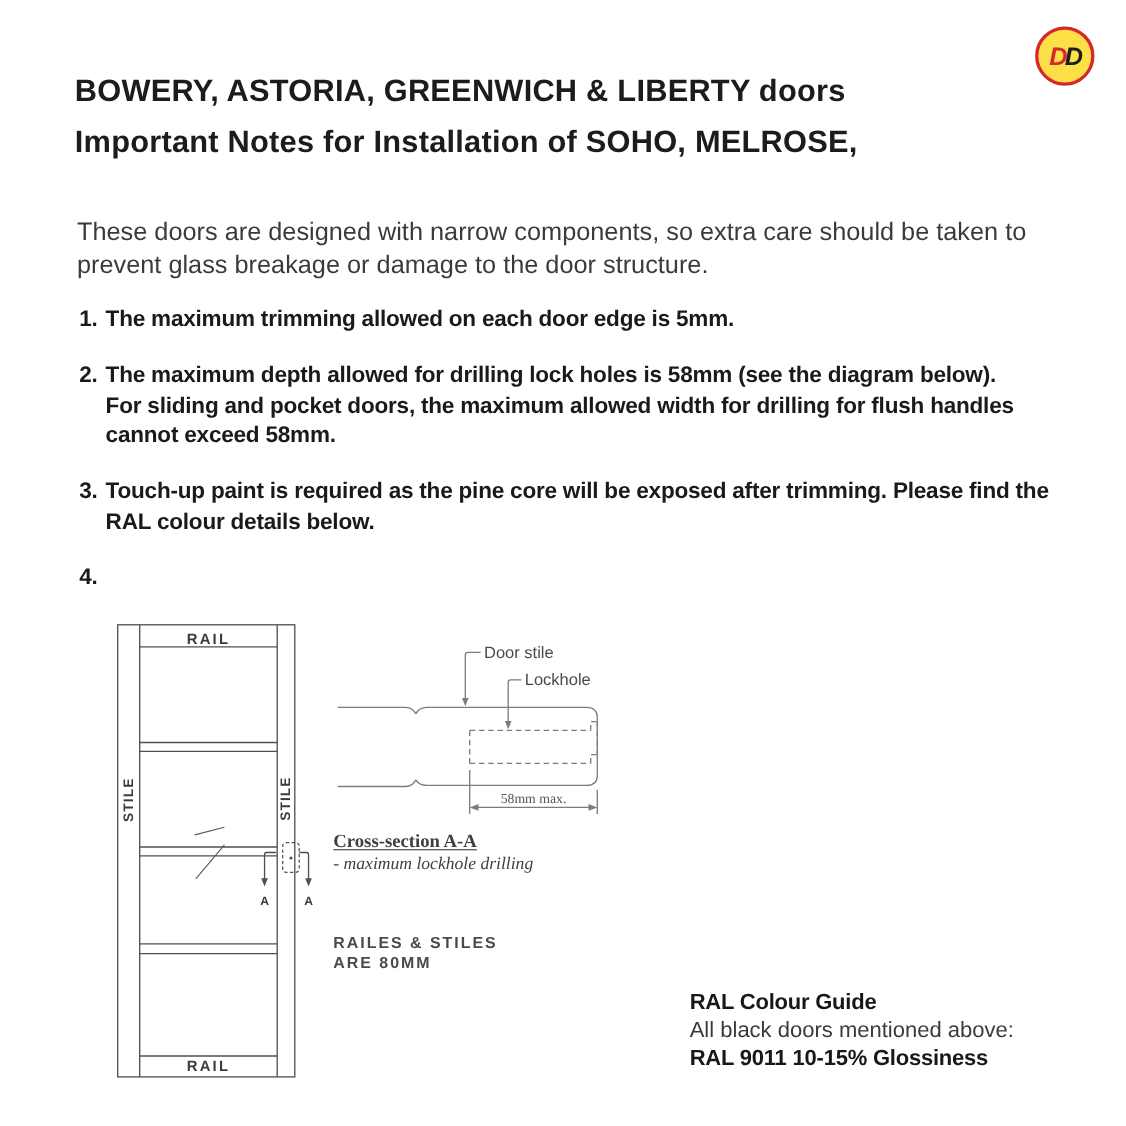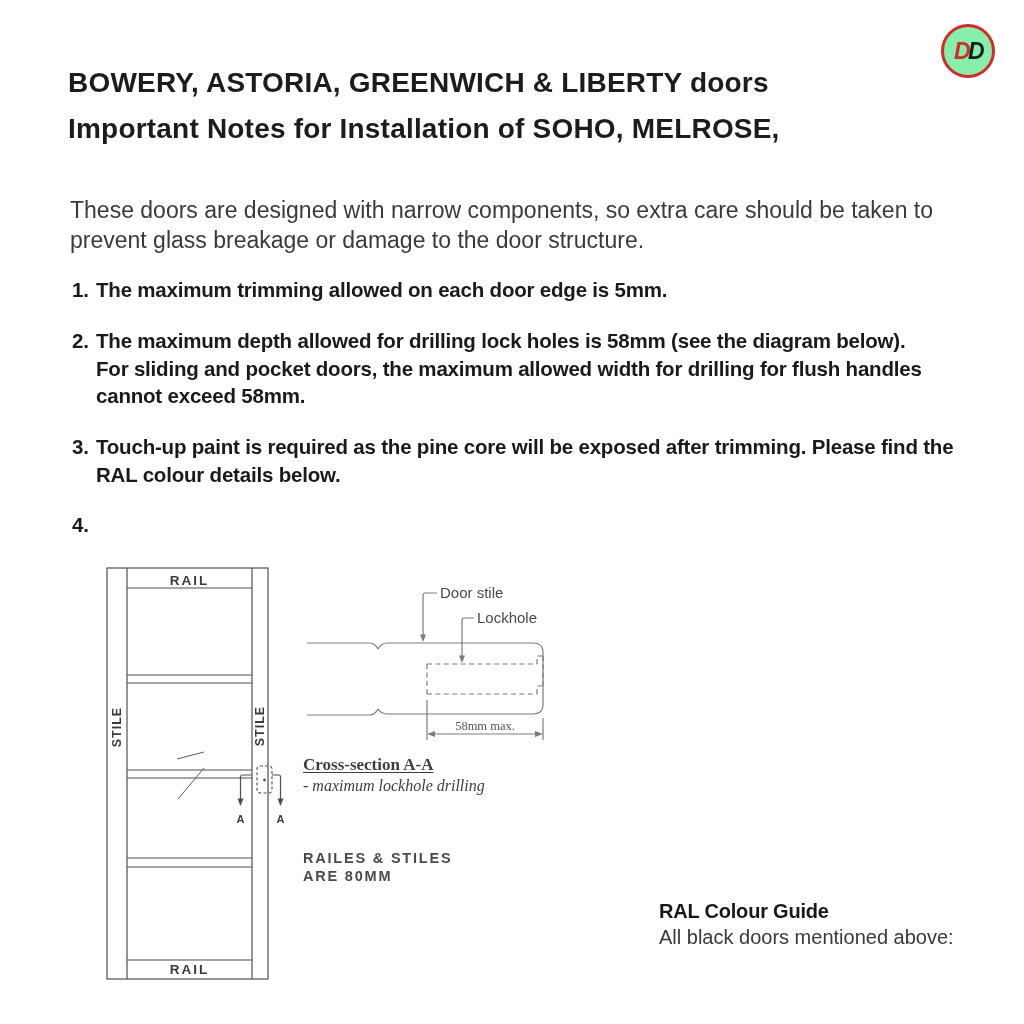--- a/index.html
+++ b/index.html
@@ -10,21 +10,21 @@
   }
   .abs{position:absolute;}
   
   .title{
     left:68px;top:60px;width:870px;
     font-size:28px;line-height:46px;font-weight:700;color:#1c1c1c;letter-spacing:.2px;
   }
   
   .logo{
     left:941px;top:24px;width:48px;height:48px;border:3px solid #d5292c;border-radius:50%;
-    display:flex;align-items:center;justify-content:center;background:#86efac;
+    display:flex;align-items:center;justify-content:center;background:#fde047;
   }
   .logo .dd{font-style:italic;font-weight:700;font-size:23px;letter-spacing:-2.5px;line-height:1;}
   .logo .d1{color:#d5292c;}
   .logo .d2{color:#1d1d1d;}
   
   .intro{
     left:70px;top:195px;font-size:23px;line-height:30px;color:#3a3a3a;white-space:nowrap;
   }
   
   .note{
@@ -44,21 +44,21 @@
   .stext{fill:#555555;font-family:"Liberation Serif",serif;}
   
   .xcaption{left:303px;top:754px;font-family:"Liberation Serif",serif;color:#3f3f3f;
     font-size:17px;line-height:21px;white-space:nowrap;}
   .xcaption .t{font-weight:600;text-decoration:underline;text-underline-offset:2px;}
   .xcaption .s{font-size:16px;font-style:italic;}
   
   .railsnote{left:303px;top:850px;font-size:14.5px;font-weight:700;letter-spacing:1.8px;
     color:#4a4a4a;line-height:17.5px;white-space:nowrap;}
   
-  .ral{left:627px;top:899px;font-size:20px;line-height:25.5px;color:#3a3a3a;white-space:nowrap;margin-left:32px;}
+  .ral{left:627px;top:899px;font-size:20px;line-height:25.5px;color:#3a3a3a;white-space:nowrap;}
   .ral .b{font-weight:700;color:#181818;letter-spacing:-0.2px;}
 </style>
 </head>
 <body>
 
 <div class="abs logo">
   <span class="dd"><span class="d1">D</span><span class="d2">D</span></span>
 </div>
 
 <div class="abs title">
@@ -168,13 +168,14 @@
 </div>
 
 <div class="abs railsnote">
   <div>RAILES &amp; STILES</div>
   <div>ARE 80MM</div>
 </div>
 
 <div class="abs ral">
   <div class="b">RAL Colour Guide</div>
   <div>All black doors mentioned above:</div>
+  <div class="b">RAL 9011 10-15% Glossiness</div>
 </div>
 
 </body></html>

